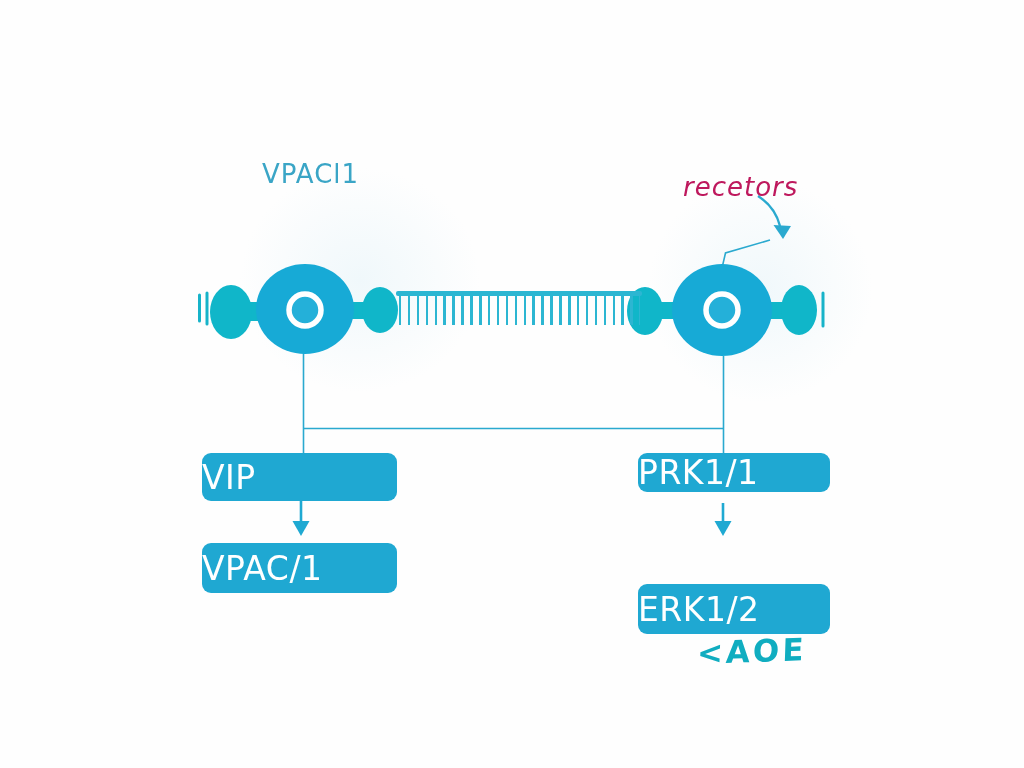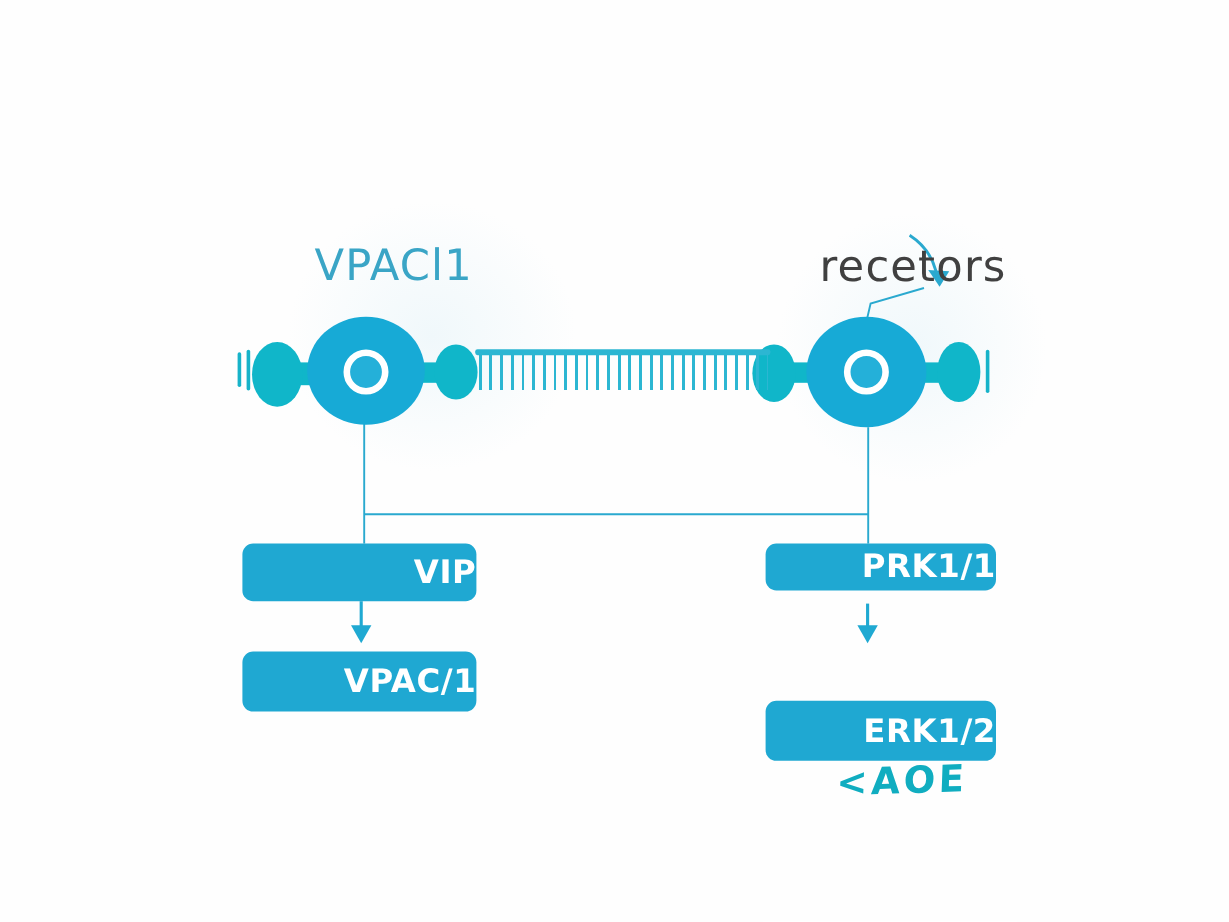--- a/index.html
+++ b/index.html
@@ -19,31 +19,31 @@
   #glow-right{left:610px;top:140px;width:300px;height:300px;}
 
   
   #membrane-bar{position:absolute;left:396px;top:291px;width:246px;height:5px;
     background:#2cb6d2;border-radius:2px;}
   #membrane-teeth{position:absolute;left:399px;top:295px;width:241px;height:30px;
     background:repeating-linear-gradient(90deg,#2cb6d2 0 2.4px,rgba(0,0,0,0) 2.4px 8.9px);}
 
   
   .box{position:absolute;border-radius:9px;background:#1fa8d2;
-    display:flex;align-items:center;justify-content:flex-end;
-    color:#ffffff;font-weight:bold;font-size:27px;letter-spacing:0.5px;}
+    display:flex;align-items:center;justify-content:flex-start;
+    color:#ffffff;font-weight:normal;font-size:33px;letter-spacing:0.5px;}
   #box-vip  {left:202px;top:453px;width:195px;height:48px;}
   #box-vpac1{left:202px;top:543px;width:195px;height:50px;}
   #box-prk11{left:638px;top:453px;width:192px;height:39px;}
   #box-erk12{left:638px;top:543px;width:192px;height:50px;margin-top:41px;}
 
   
-  .toplabel{position:absolute;font-size:36px;color:#3aa5c6;letter-spacing:1px;margin-top:42px;}
+  .toplabel{position:absolute;font-size:26px;color:#3aa5c6;letter-spacing:1px;}
   #label-left {left:262px;top:159px;}
-  #label-right{left:683px;top:160px;color:#404040;}
+  #label-right{left:683px;top:172px;color:#be185d;font-style:italic;}
 
   #annotation{position:absolute;left:697px;top:633px;
     font-size:31px;font-weight:bold;color:#10adc0;letter-spacing:3px;
     transform:rotate(-2deg) skewX(-4deg);}
 </style>
 </head>
 <body>
 
 <div id="canvas">
 

